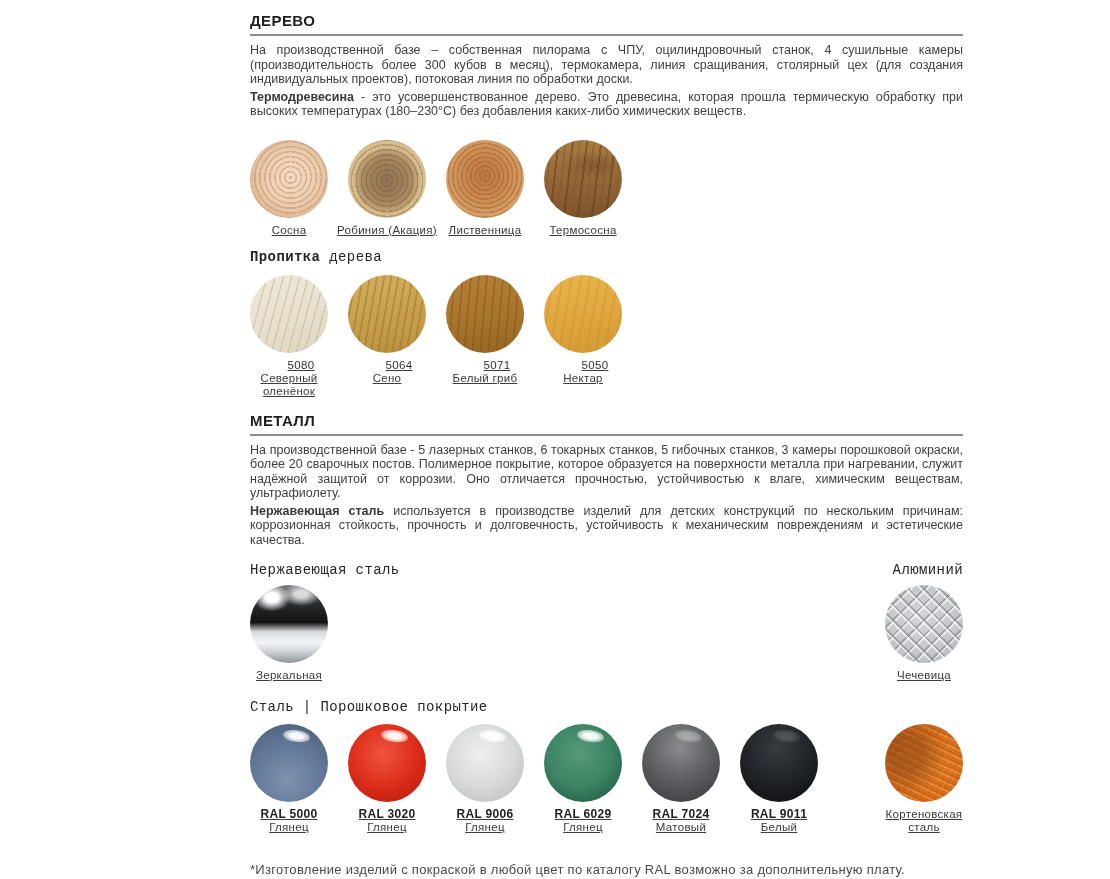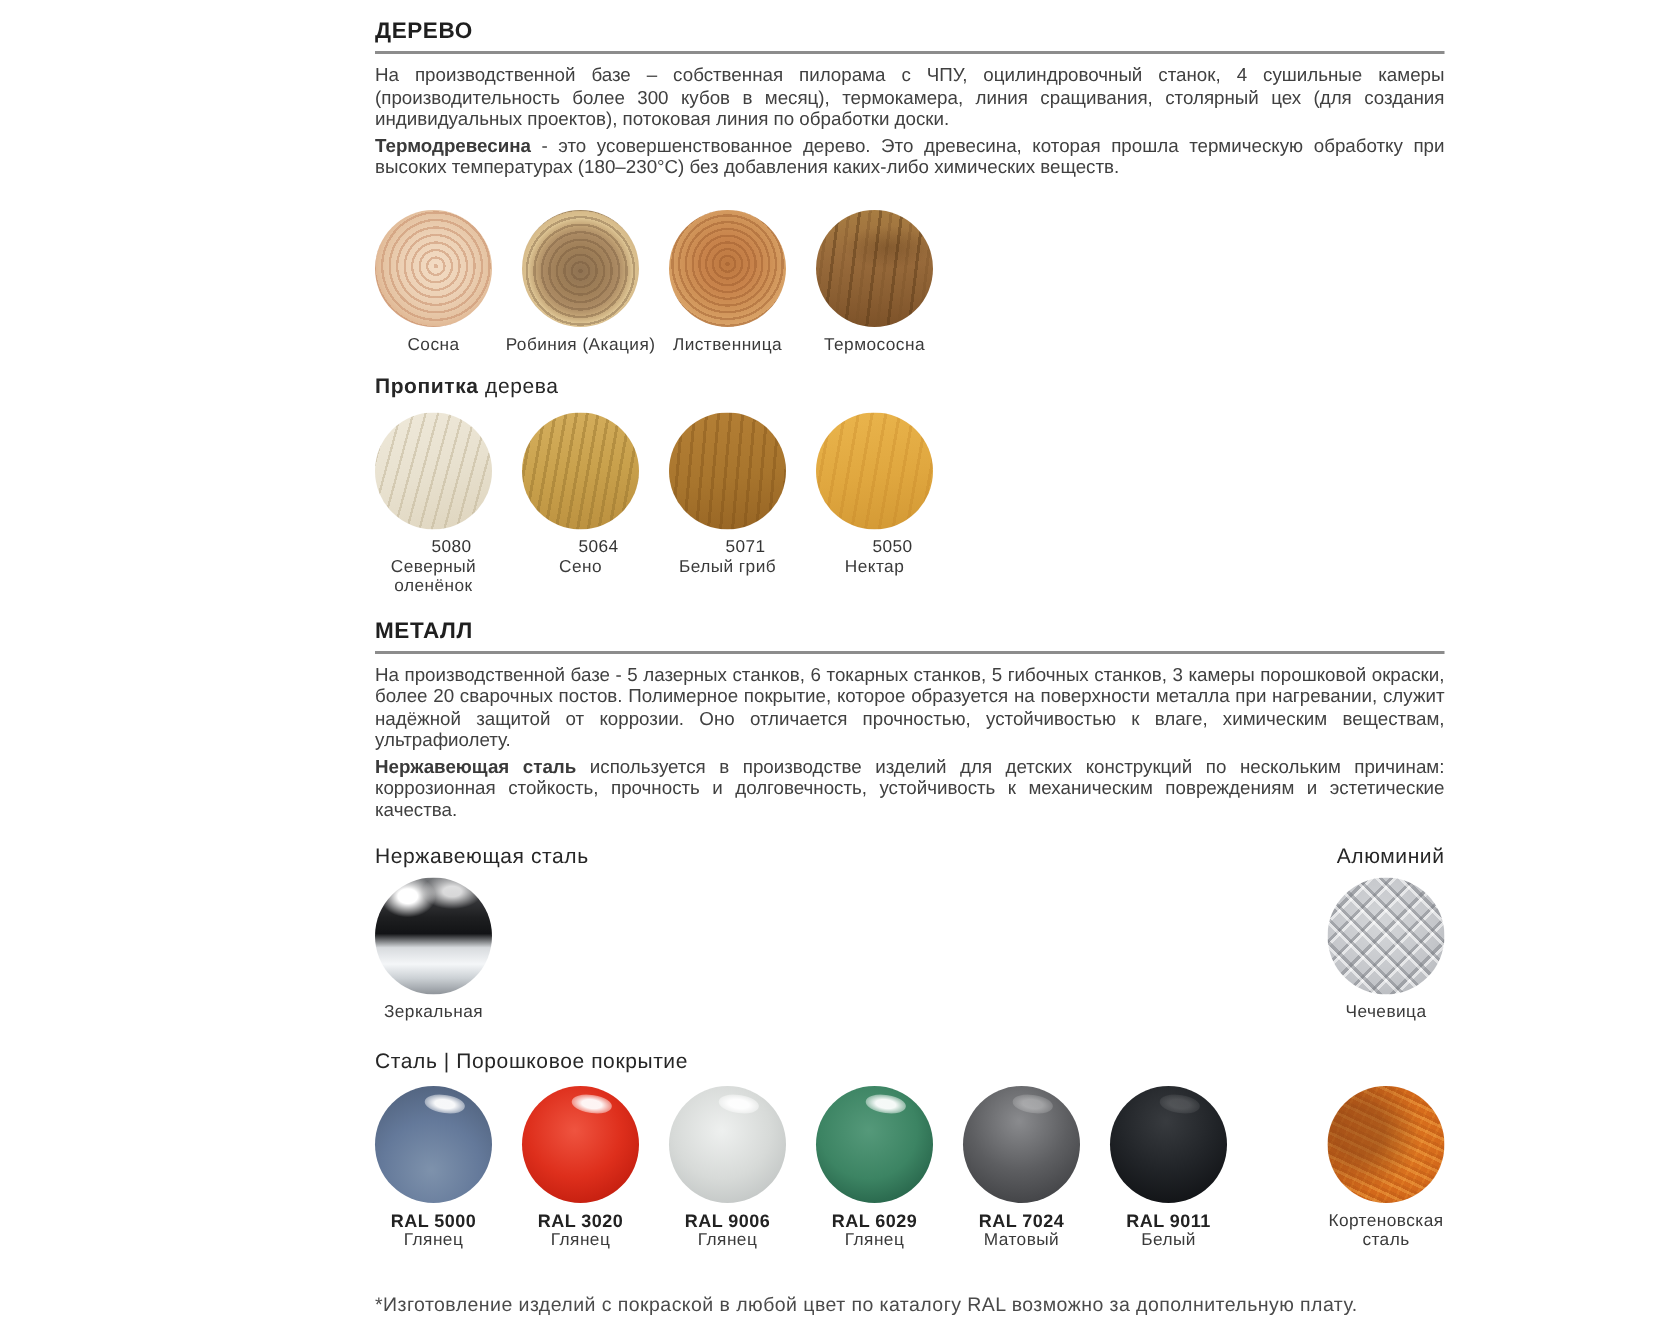--- a/index.html
+++ b/index.html
@@ -6,26 +6,26 @@
   body{width:1110px;height:879px;font-family:"Liberation Sans", sans-serif;color:#3d3d3d;}
   .page{position:relative;width:1110px;height:879px;overflow:hidden;background:#fff;}
   .content{position:absolute;left:250px;top:0;width:713px;}
 
   .section-title{margin-top:13px;font-size:15px;font-weight:bold;color:#1f1f1f;letter-spacing:.4px;line-height:16px;}
   .rule{height:2px;background:#8c8c8c;margin-top:5px;}
   .para{margin:7px 0 0 0;font-size:12.5px;line-height:14.5px;text-align:justify;color:#404040;}
   .para.tight{margin-top:3px;}
   .para b{color:#3a3a3a;}
 
-  .subhead{font-size:14px;color:#262626;letter-spacing:.4px;line-height:16px;}
+  .subhead{font-size:14px;color:#262626;letter-spacing:.4px;line-height:16px;font-family:Liberation Mono, monospace;}
   .subhead .lead{font-weight:600;}
   .subhead-row{display:flex;justify-content:space-between;align-items:flex-end;}
 
   .swatch-row{display:flex;gap:20px;align-items:flex-start;}
-  .cell{width:78px;display:flex;flex-direction:column;align-items:center;flex:0 0 auto;}
+  .cell{width:78px;display:flex;flex-direction:column;align-items:center;flex:0 0 auto;text-decoration:underline;}
   .push-right{margin-left:auto;}
   .circ{width:78px;height:78px;border-radius:50%;flex:0 0 auto;}
   .slabel{margin-top:6px;font-size:11.5px;line-height:13px;color:#3a3a3a;text-align:center;letter-spacing:.3px;}
   .nowrap{white-space:nowrap;}
   .code{margin-top:6px;font-size:11.5px;line-height:13px;color:#333;text-align:center;letter-spacing:.3px;padding-left:24px;}
   .ralcode{margin-top:6px;font-size:12px;font-weight:bold;line-height:13px;color:#222;text-align:center;letter-spacing:.3px;white-space:nowrap;}
   .finish{font-size:11.5px;line-height:13px;color:#3a3a3a;text-align:center;letter-spacing:.3px;}
 
   .footnote{margin-top:28px;font-size:13px;color:#4a4a4a;letter-spacing:.3px;}
 

